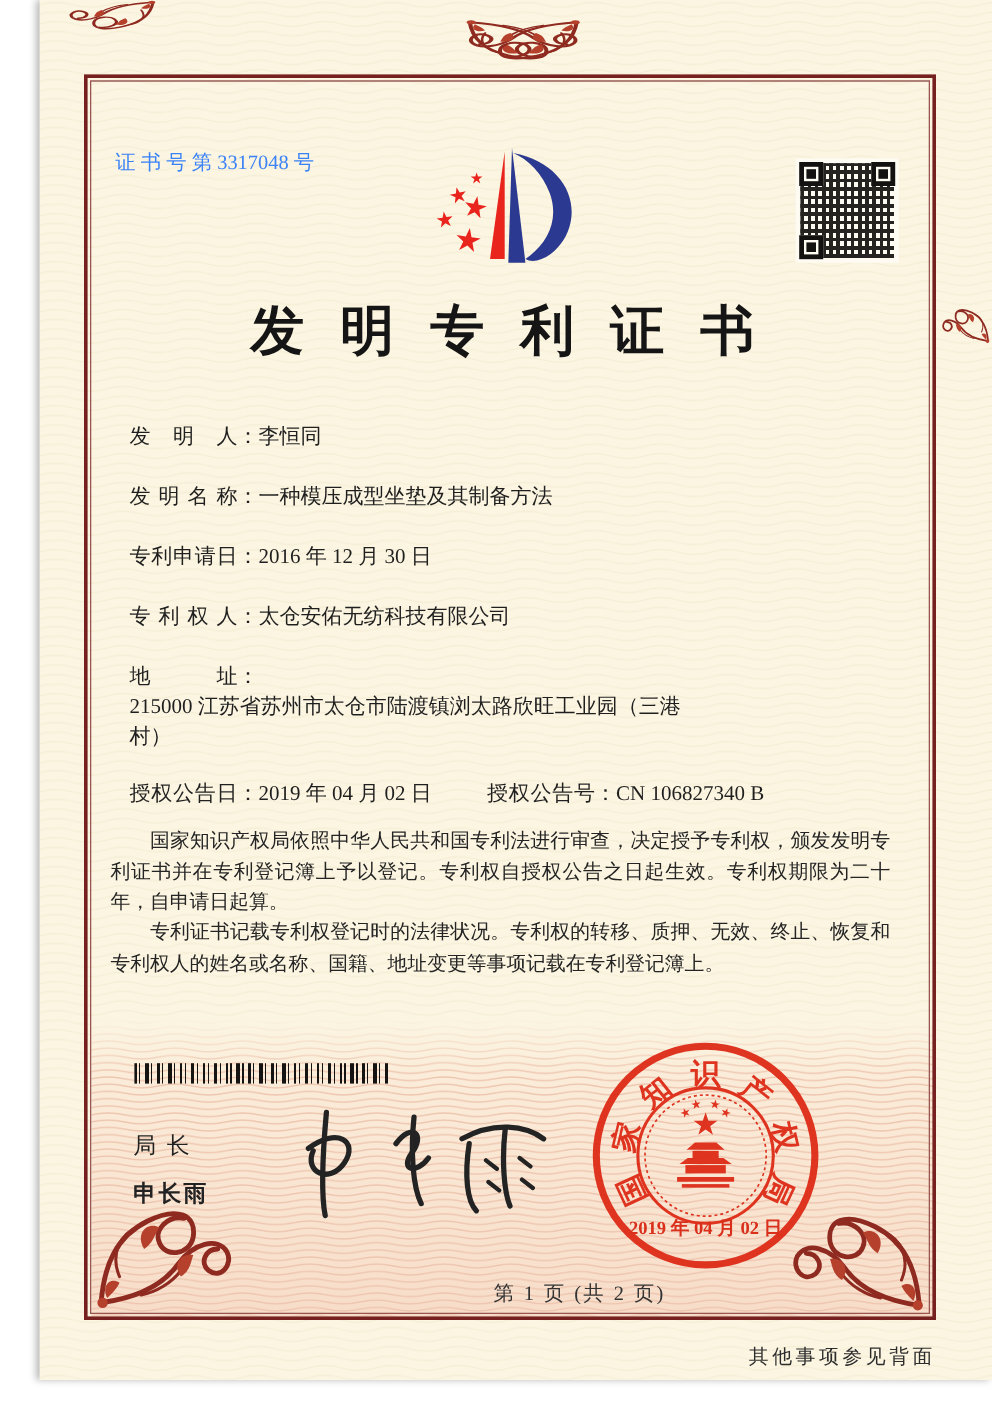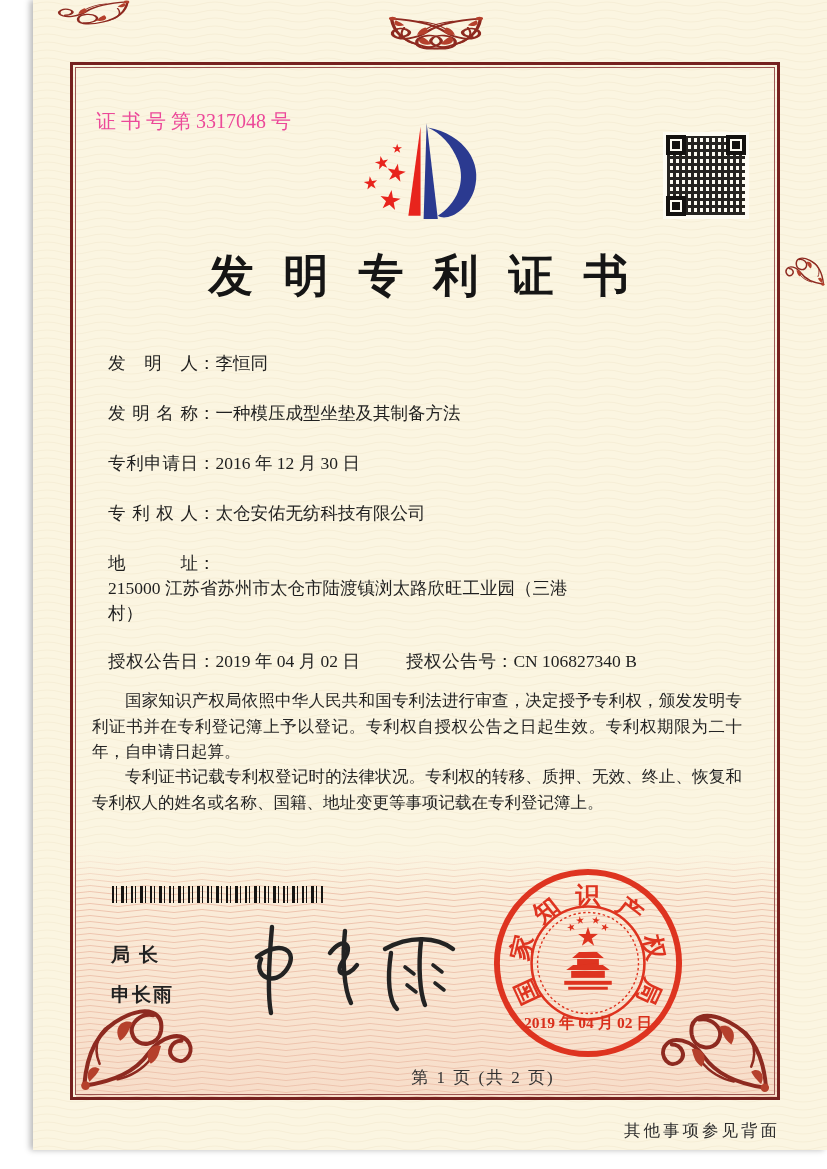--- a/index.html
+++ b/index.html
@@ -4,21 +4,21 @@
 <style>
   html,body{margin:0;padding:0;width:827px;height:1169px;overflow:hidden;background:#ffffff;
     font-family:"Liberation Serif","DejaVu Serif",serif;}
   .paper{position:absolute;left:33px;top:0;right:0;bottom:19px;background:#fbf5e1;
     box-shadow:-3px 0 6px rgba(0,0,0,.28);}
   .paper-waves{position:absolute;left:33px;top:0;width:794px;height:1150px;opacity:.45;pointer-events:none;}
   
   .frame{position:absolute;left:70px;top:62px;width:704px;height:1032px;border:3px solid #76211f;z-index:3;pointer-events:none;}
   .frame-in1{position:absolute;inset:2px;border:1px solid #b5a59a;}
   .frame-in2{position:absolute;inset:2px;border:1px solid #9c5450;}
-  .cert-no{position:absolute;left:96px;top:108px;font-size:20px;color:#ec4899;z-index:5;}
+  .cert-no{position:absolute;left:96px;top:124px;font-size:17px;color:#3b82f6;z-index:5;}
   .logo{position:absolute;left:348px;top:102px;width:138px;height:124px;z-index:5;}
   .qr{position:absolute;left:663px;top:132px;width:86px;height:87px;background:#fdfbf2;z-index:5;}
   .qr-noise{position:absolute;inset:4px;opacity:.92;
     background-image:repeating-linear-gradient(0deg,#141210 0 3px,transparent 3px 7px),
                      repeating-linear-gradient(90deg,#141210 0 3px,transparent 3px 6px);}
   .qr-finder{position:absolute;width:12px;height:12px;border:4px solid #141210;background:#fdfbf2;}
   .qr-finder::after{content:"";position:absolute;inset:2px;background:#141210;}
   .qr-f-tl{left:3px;top:3px;} .qr-f-tr{right:3px;top:3px;} .qr-f-bl{left:3px;bottom:3px;}
   .title{position:absolute;left:70px;top:246px;width:710px;text-align:center;font-size:45px;font-weight:bold;
     color:#151515;letter-spacing:30px;padding-left:17px;box-sizing:border-box;z-index:5;}
@@ -34,21 +34,21 @@
   .para{position:absolute;left:92px;width:650px;font-size:16.5px;line-height:25.5px;color:#242424;
     text-align:justify;text-indent:2em;z-index:5;}
   .p1{top:688px;} .p2{top:764px;}
   
   .pink-panel{position:absolute;left:76px;top:848px;width:702px;height:249px;z-index:2;}
   .panel-fade{position:absolute;left:76px;top:848px;width:702px;height:46px;z-index:2;
     background:linear-gradient(#fbf5e1,rgba(251,245,225,0));}
   .barcode{position:absolute;left:112px;top:886px;width:212px;height:17px;z-index:5;
     background:repeating-linear-gradient(90deg,#161412 0 2px,transparent 2px 4px,#161412 4px 5px,
       transparent 5px 9px,#161412 9px 12px,transparent 12px 14px,#161412 14px 15px,transparent 15px 19px);}
-  .signoff-title{position:absolute;left:111px;top:942px;font-size:19px;font-weight:bold;color:#222;
+  .signoff-title{position:absolute;left:111px;top:942px;font-size:19px;font-weight:normal;color:#222;
     letter-spacing:9px;z-index:5;font-family:"Liberation Sans","DejaVu Sans",sans-serif;}
   .signoff-name{position:absolute;left:111px;top:982px;font-size:19px;font-weight:bold;color:#222;
     letter-spacing:2px;z-index:5;font-family:Liberation Sans, sans-serif;}
   .signature{position:absolute;left:225px;top:905px;width:235px;height:125px;z-index:5;}
   .seal{position:absolute;left:489px;top:864px;width:198px;height:198px;z-index:6;opacity:.95;}
   .seal-date{position:absolute;left:489px;top:1013px;width:198px;text-align:center;font-size:15.5px;
     color:#d92f1b;font-weight:bold;z-index:7;white-space:nowrap;}
   .page-info{position:absolute;left:70px;top:1066px;width:826px;text-align:center;font-size:17px;
     color:#333;letter-spacing:2px;z-index:5;}
   .back-note{position:absolute;left:70px;top:1120px;width:710px;text-align:right;font-size:16.5px;

